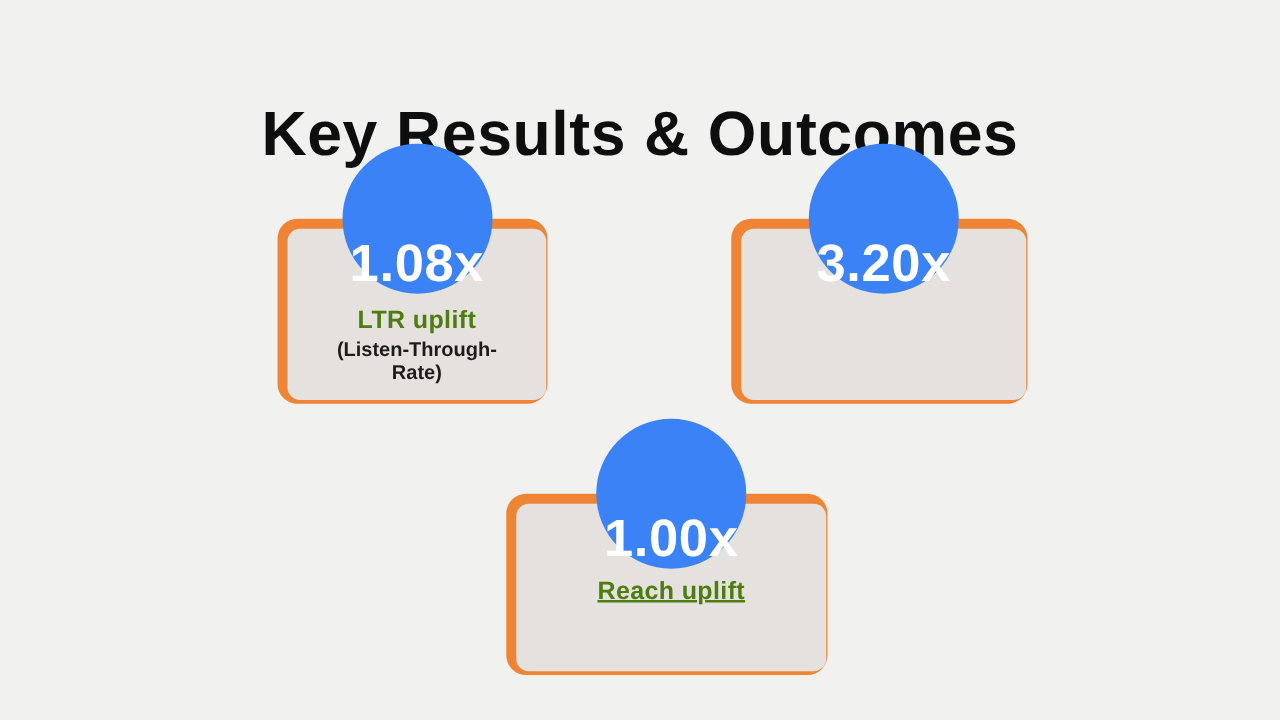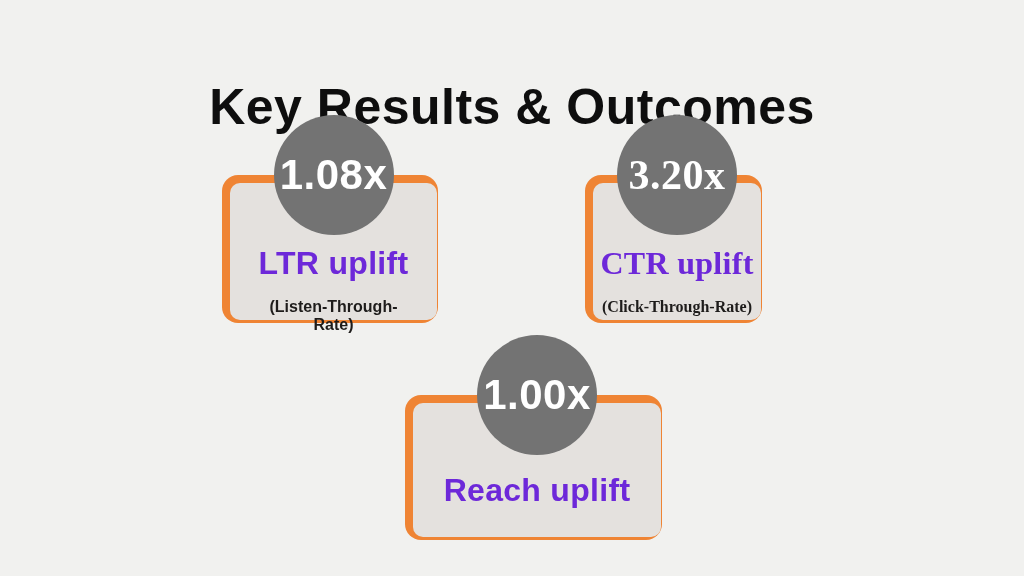--- a/index.html
+++ b/index.html
@@ -27,21 +27,21 @@
     text-align: center;
     font-size: 50px;
     font-weight: 800;
     letter-spacing: 0.5px;
     color: #0e0e0e;
   }
   .metric-card {
     position: absolute;
   }
   .card-pos-1 { left: 230px; top: 183px; width: 207px; height: 137px; }
-  .card-pos-2 { left: 593px; top: 183px; width: 168px; height: 137px; font-family: Liberation Serif, serif; }
+  .card-pos-2 { left: 593px; top: 183px; width: 228px; height: 137px; }
   .card-pos-3 { left: 413px; top: 403px; width: 248px; height: 134px; }
   .card-accent-layer {
     position: absolute;
     top: -8px;
     left: -8px;
     right: -1px;
     bottom: -3px;
     background: #ef8434;
     border-radius: 16px;
     z-index: 0;
@@ -54,52 +54,53 @@
     z-index: 1;
   }
   .metric-circle {
     position: absolute;
     top: -68px;
     left: 50%;
     transform: translateX(-50%);
     width: 120px;
     height: 120px;
     border-radius: 50%;
-    background: #737373;
+    background: #3b82f6;
     display: flex;
-    align-items: center;
+    align-items: flex-end;
     justify-content: center;
     z-index: 2;
   }
   .metric-value {
     color: #ffffff;
     font-size: 42px;
     font-weight: 800;
     letter-spacing: 0.5px;
   }
   .card-content {
     position: absolute;
     top: 52px;
     left: 0;
     right: 0;
     z-index: 2;
     text-align: center;
   }
   .metric-label {
     margin-top: 10px;
-    font-size: 32px;
+    font-size: 20px;
     font-weight: 800;
-    color: #6d28d9;
+    color: #4d7c0f;
     letter-spacing: 0.3px;
   }
   .card-pos-3 .metric-label {
-    margin-top: 17px;
+    margin-top: 7px;
+    text-decoration: underline;
   }
   .metric-sublabel {
-    margin: 16px auto 0 auto;
+    margin: 4px auto 0 auto;
     max-width: 152px;
     font-size: 16px;
     font-weight: 700;
     line-height: 1.15;
     color: #1e1c1b;
   }
 </style>
 </head>
 <body>
 
@@ -118,24 +119,20 @@
       <div class="metric-sublabel">(Listen-Through-Rate)</div>
     </div>
   </div>
 
   <div class="metric-card card-pos-2">
     <div class="card-accent-layer"></div>
     <div class="card-surface"></div>
     <div class="metric-circle">
       <span class="metric-value">3.20x</span>
     </div>
-    <div class="card-content">
-      <div class="metric-label">CTR uplift</div>
-      <div class="metric-sublabel">(Click-Through-Rate)</div>
-    </div>
   </div>
 
   <div class="metric-card card-pos-3">
     <div class="card-accent-layer"></div>
     <div class="card-surface"></div>
     <div class="metric-circle">
       <span class="metric-value">1.00x</span>
     </div>
     <div class="card-content">
       <div class="metric-label">Reach uplift</div>

